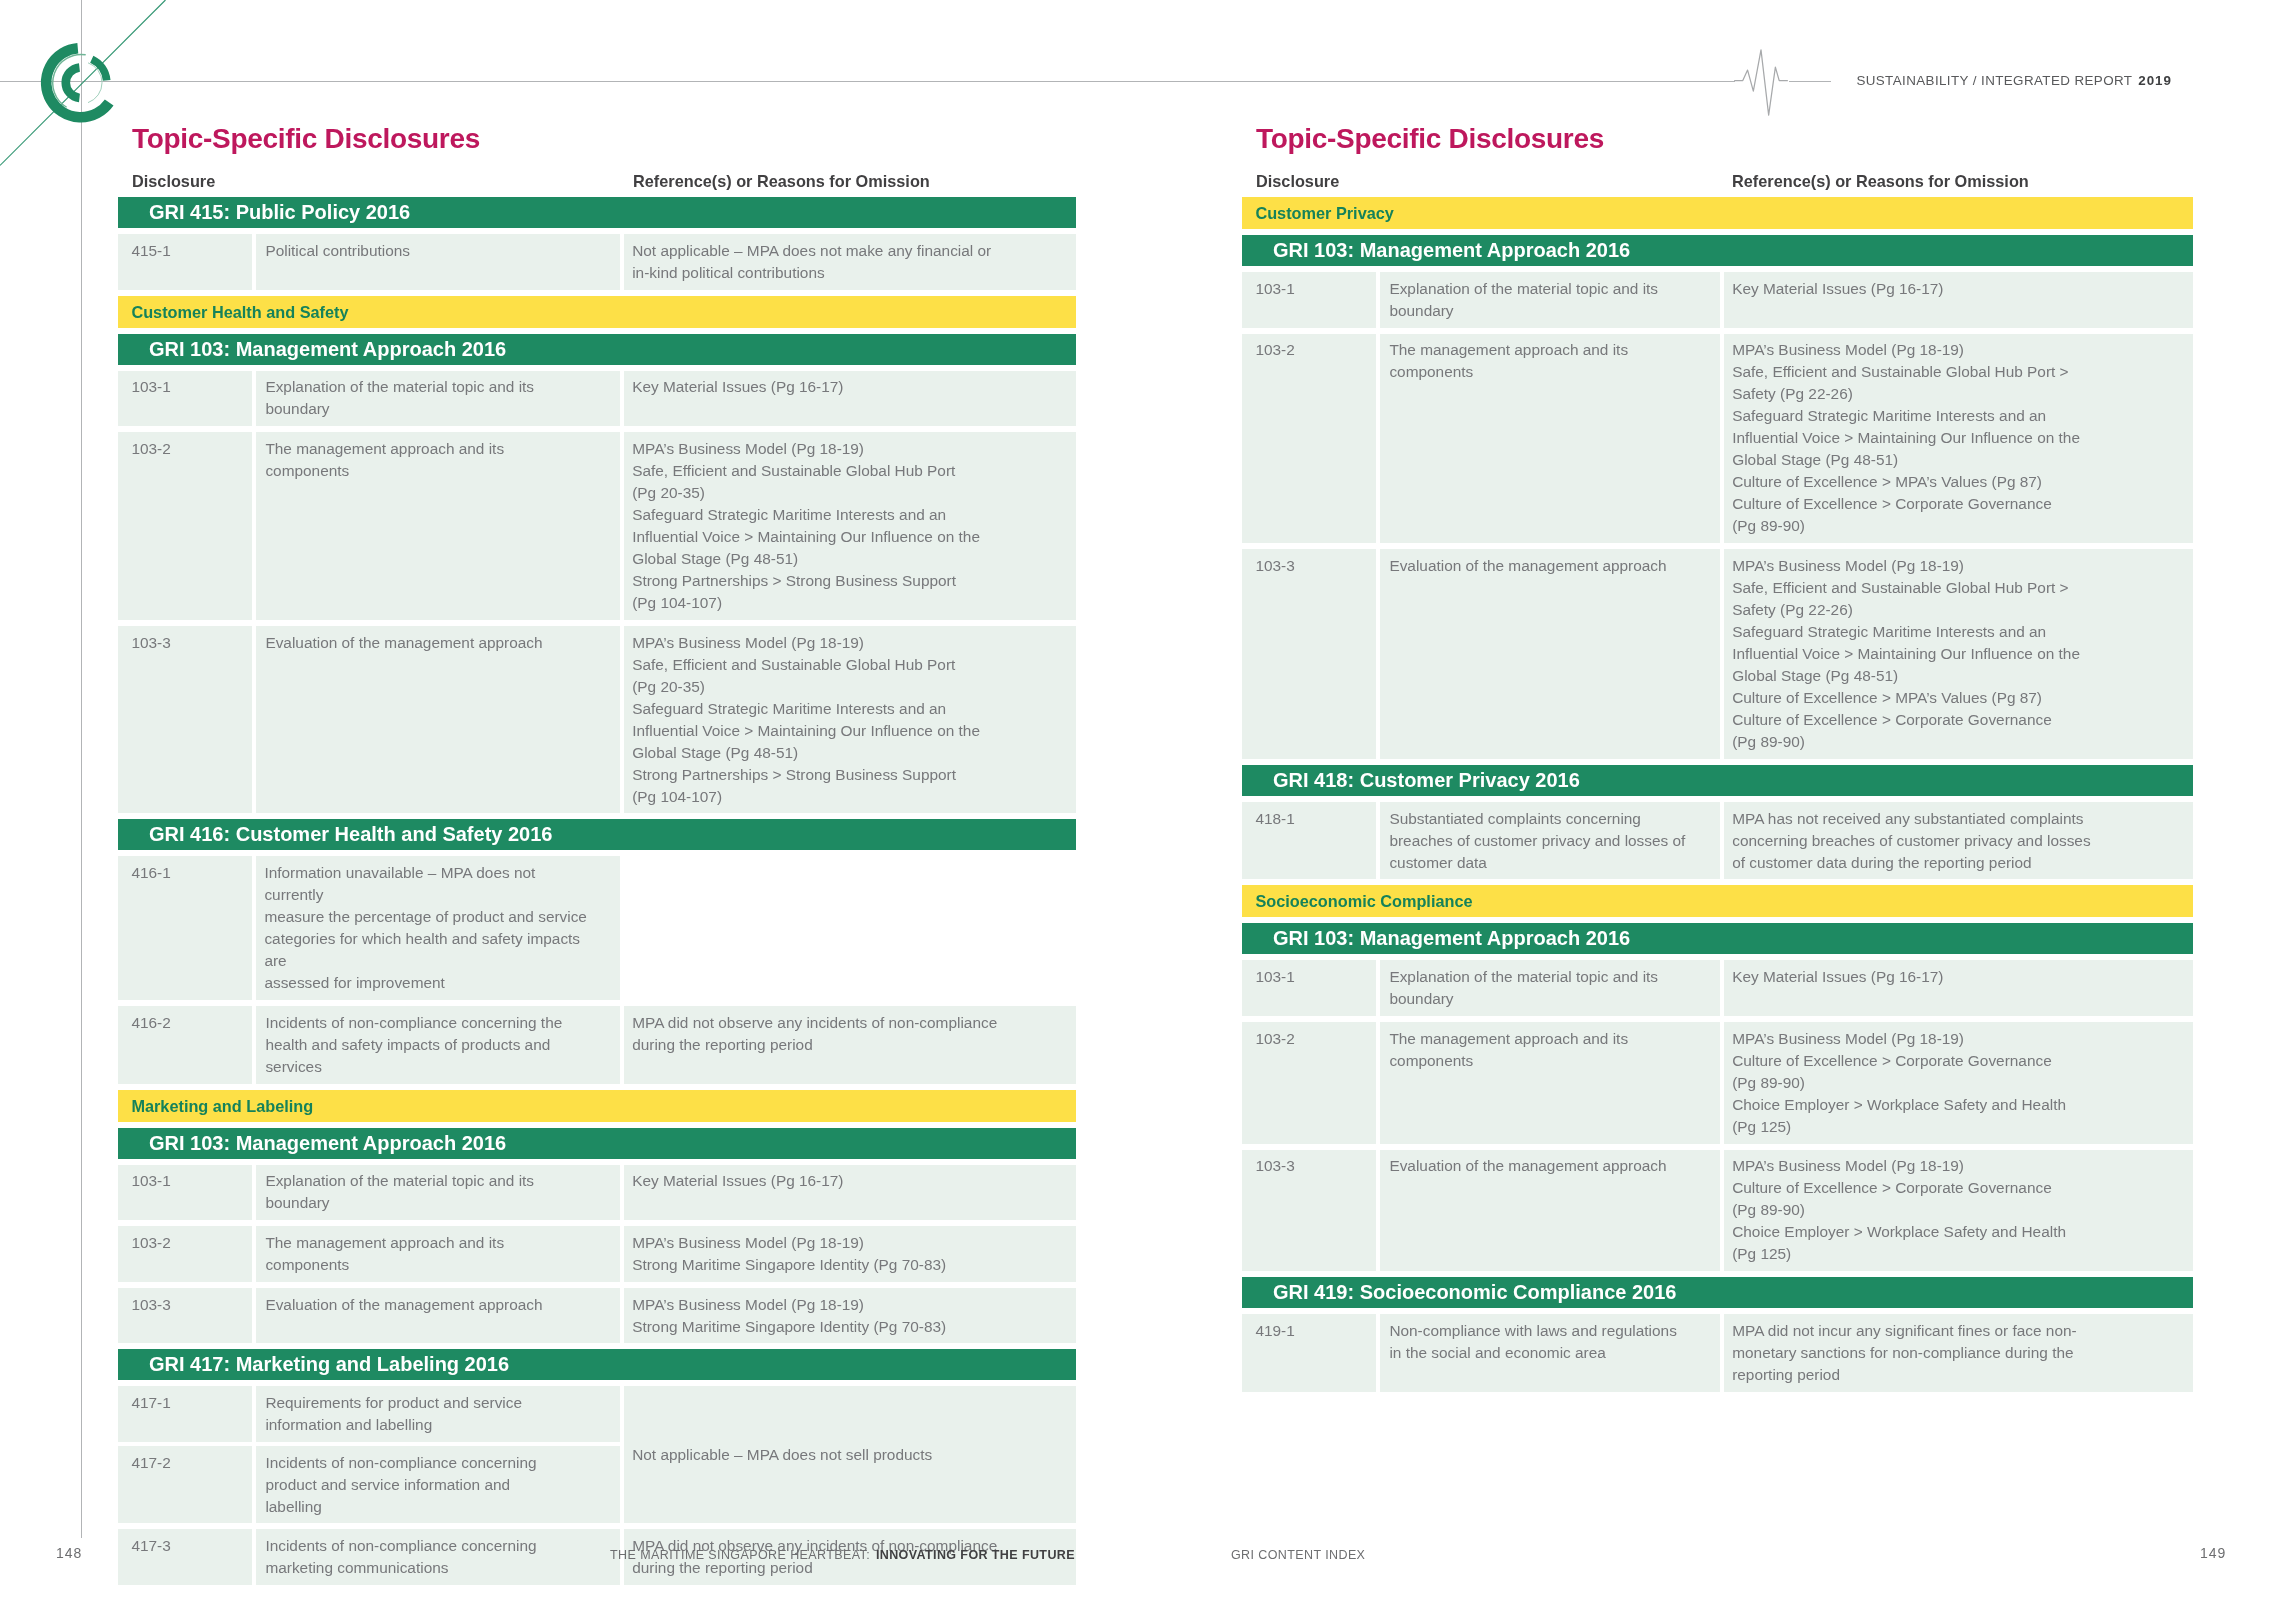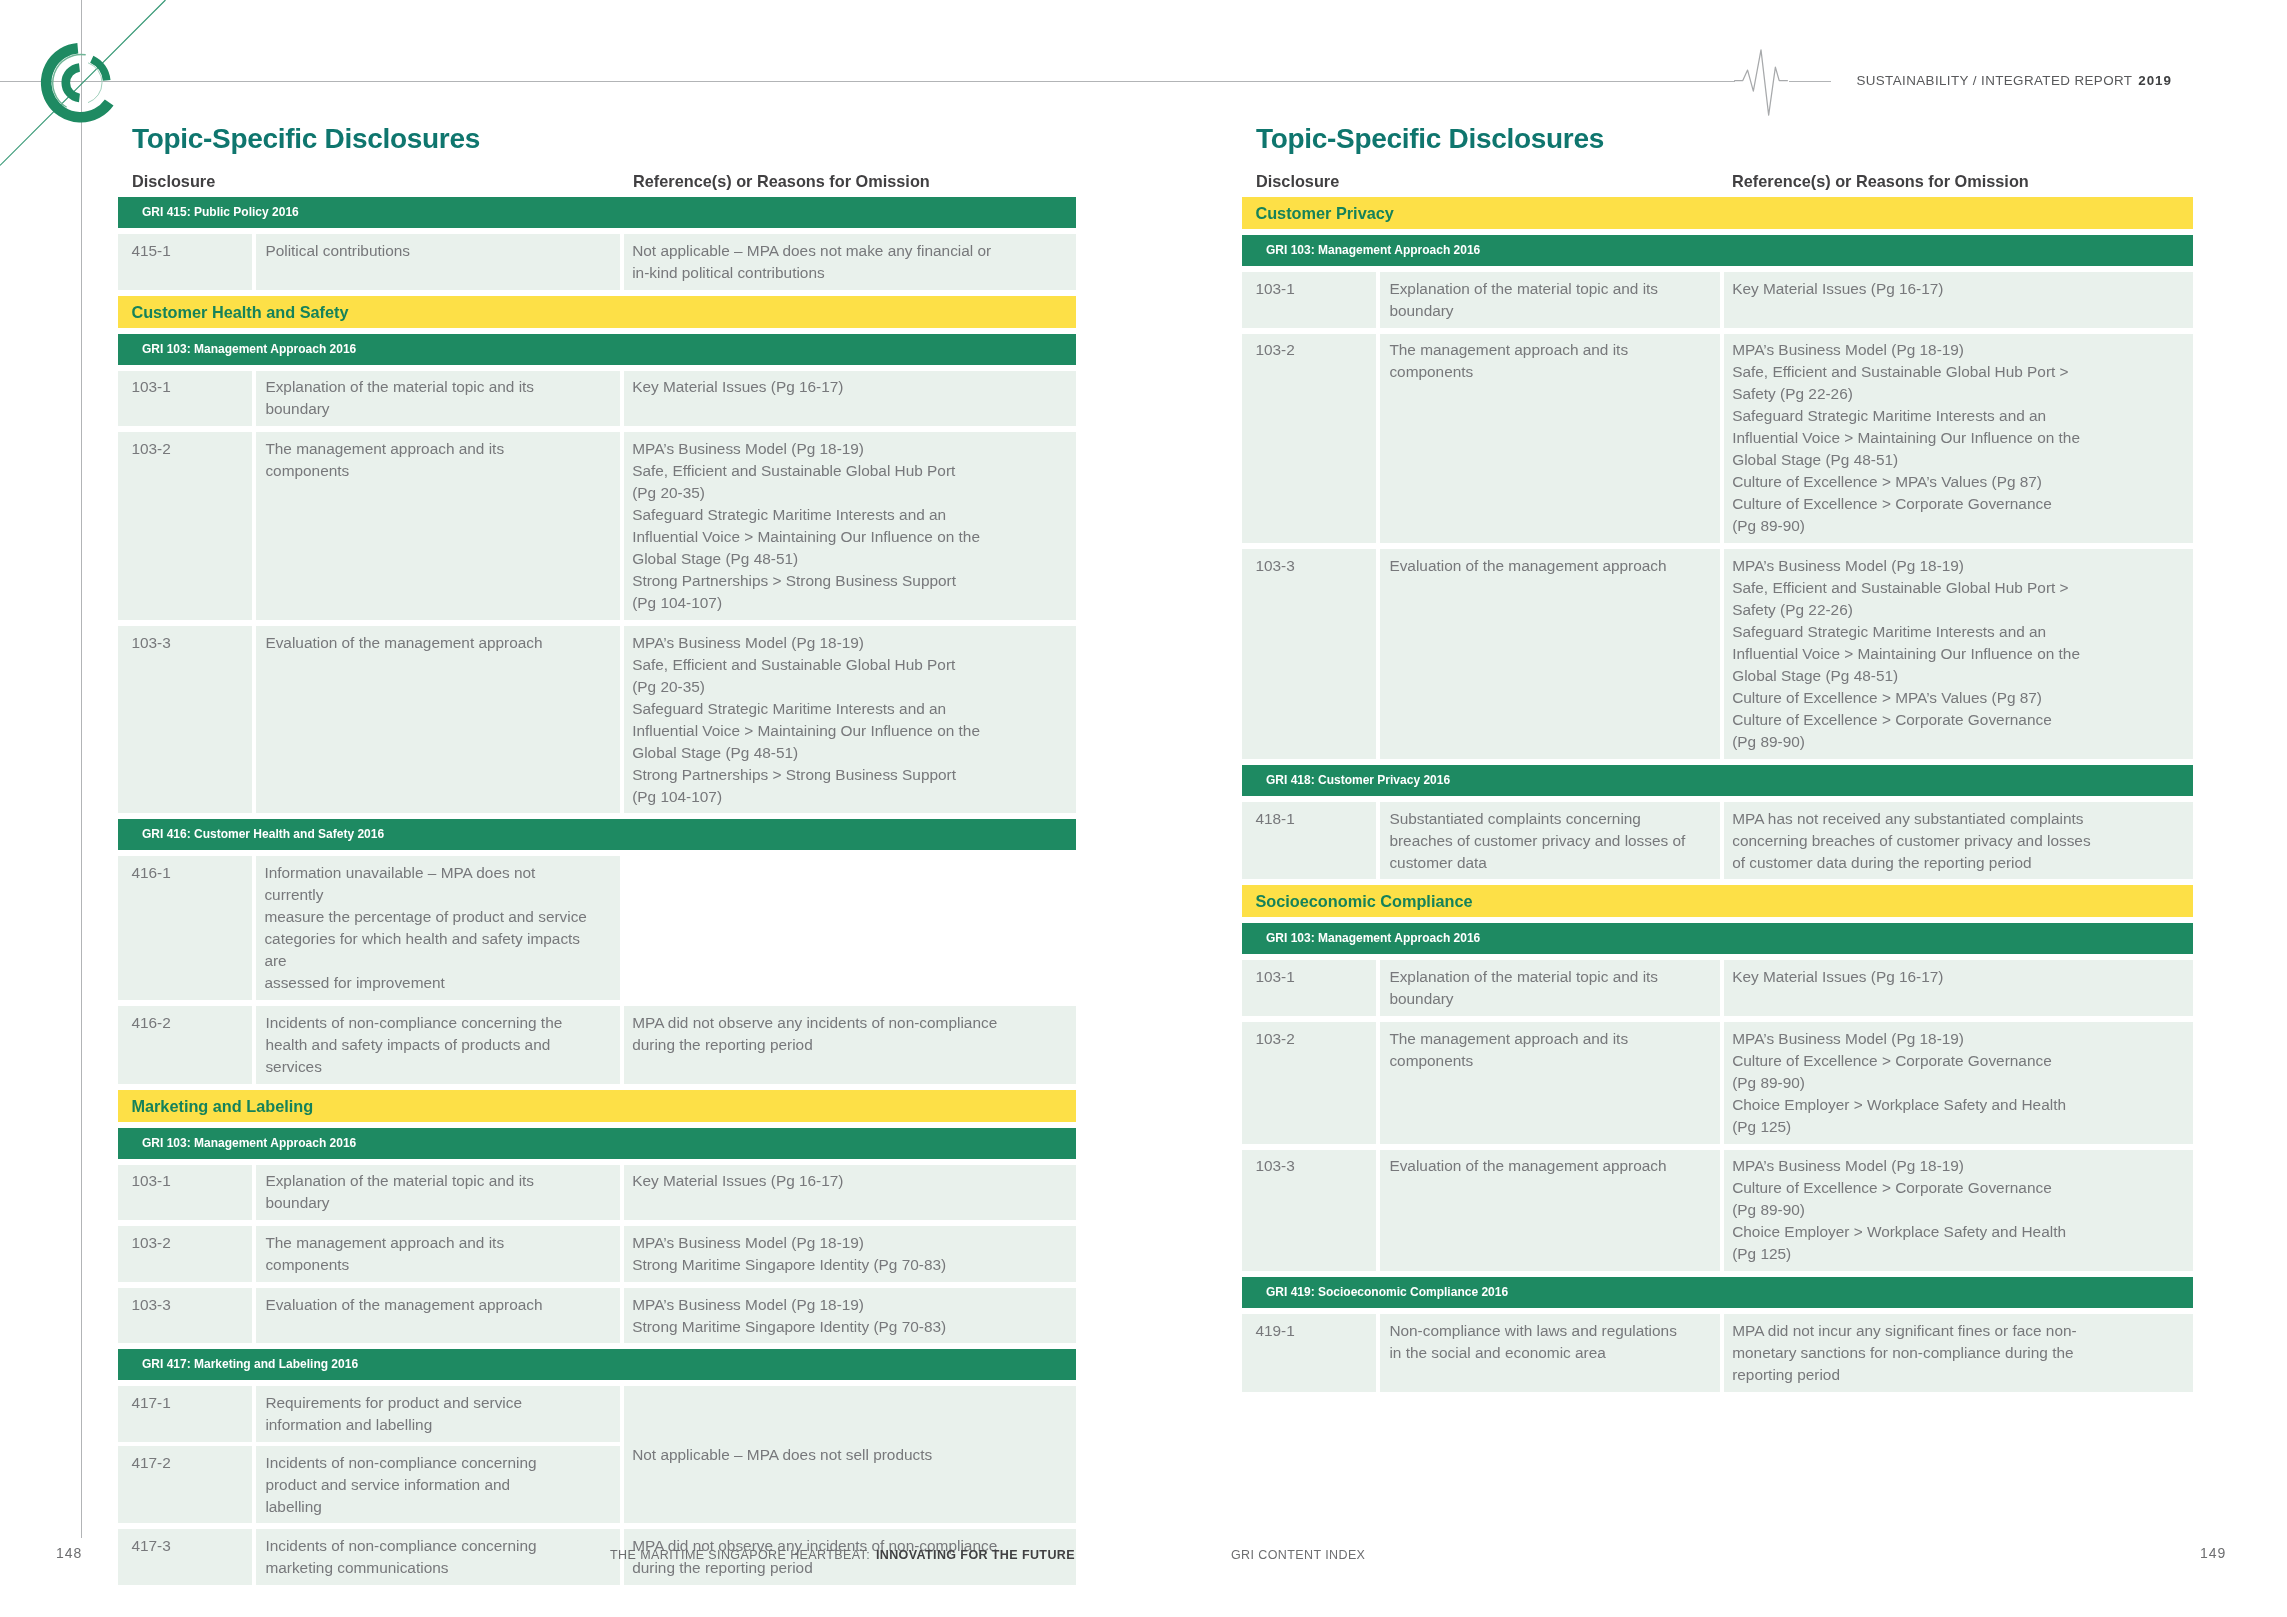--- a/index.html
+++ b/index.html
@@ -4,28 +4,28 @@
 <style>
   html,body{margin:0;padding:0;background:#fff;}
   #page{position:relative;width:2287px;height:1618px;background:#ffffff;overflow:hidden;
         font-family:"Liberation Sans",sans-serif;text-decoration:underline;}
 
   
   .hline{position:absolute;height:1px;background:#b2b4b6;}
   .vline{position:absolute;width:1px;background:#b2b4b6;}
 
   
-  .page-title{position:absolute;font-size:28px;font-weight:bold;color:#0f766e;letter-spacing:-0.3px;}
+  .page-title{position:absolute;font-size:28px;font-weight:bold;color:#be185d;letter-spacing:-0.3px;}
   .col-head{position:absolute;font-size:16.3px;font-weight:bold;color:#414042;}
 
   
   .tbl{position:absolute;top:197px;}
   .tbl > * + *{margin-top:6px;}
   .band{height:31px;line-height:31px;background:#1e8a62;color:#ffffff;
-        font-weight:bold;font-size:12px;padding-left:24px;}
+        font-weight:bold;font-size:20px;padding-left:31px;}
   .secband{height:32px;line-height:32px;background:#fde047;color:#15825a;
         font-weight:bold;font-size:16.3px;padding-left:13.4px;}
   .row,.mrow{display:grid;grid-template-columns:var(--c1) var(--c2) 1fr;column-gap:3.8px;}
   .mrow{row-gap:3.8px;}
   .cell{background:#e9f1ec;font-size:15.4px;line-height:22px;color:#77787b;
         padding:5.8px 9.6px;white-space:pre-line;}
   .cell.id{padding-left:13.4px;}
   .cell.ref{padding-left:8.6px;padding-right:29px;}
   .mrow .p1{grid-row:1;}
   .mrow .p2{grid-row:2;}

